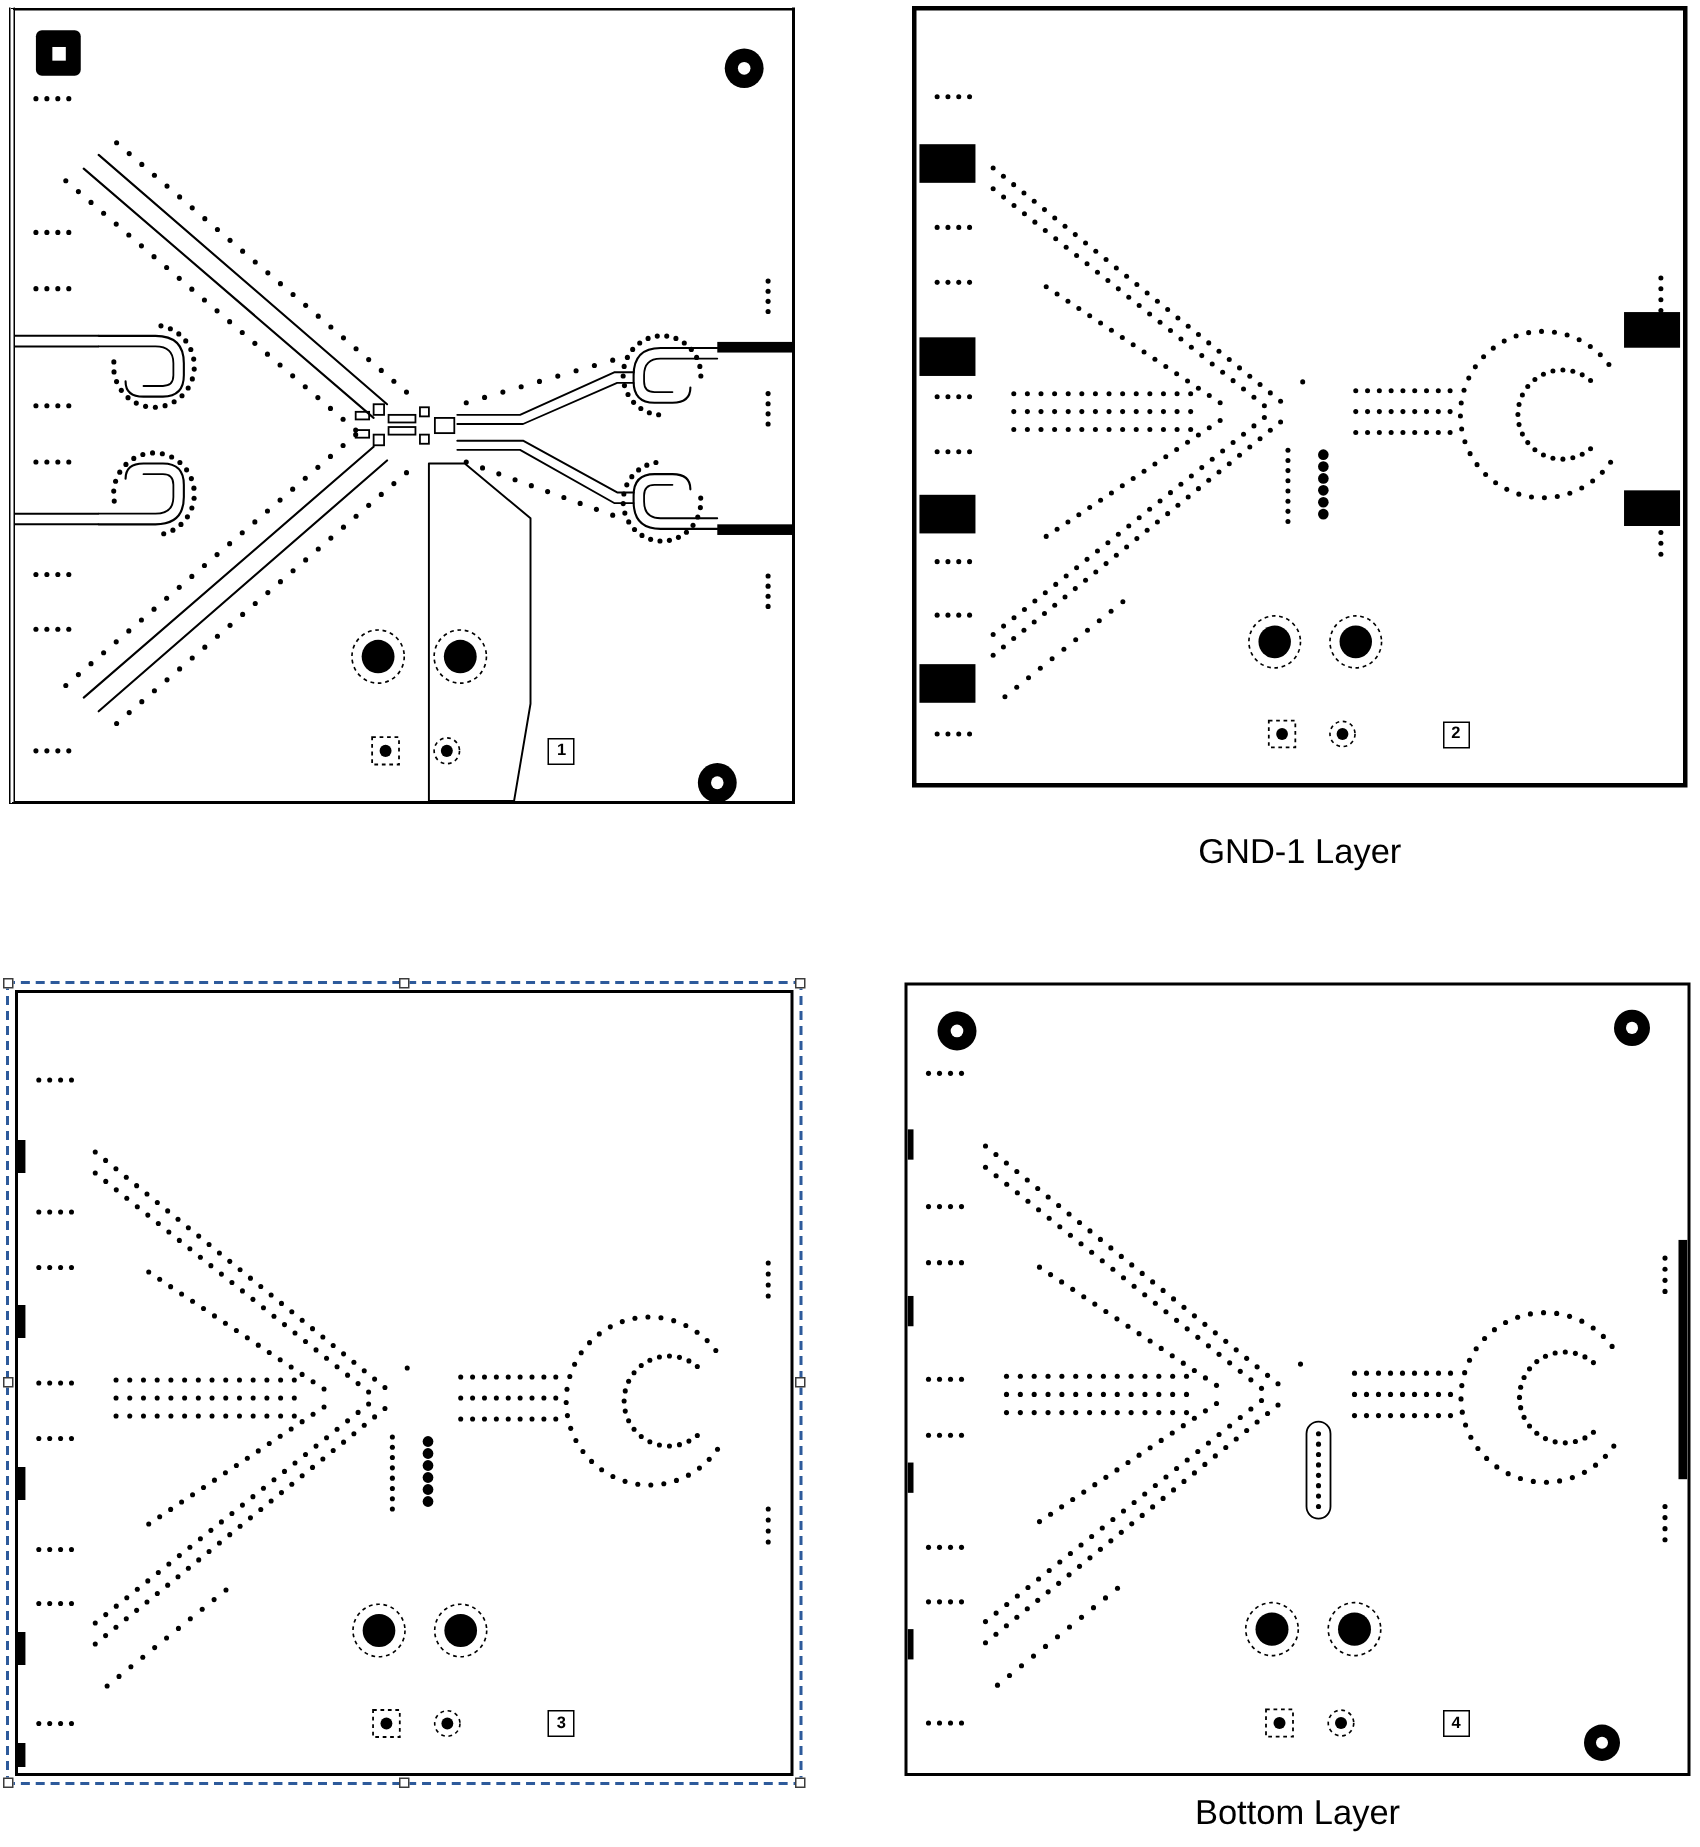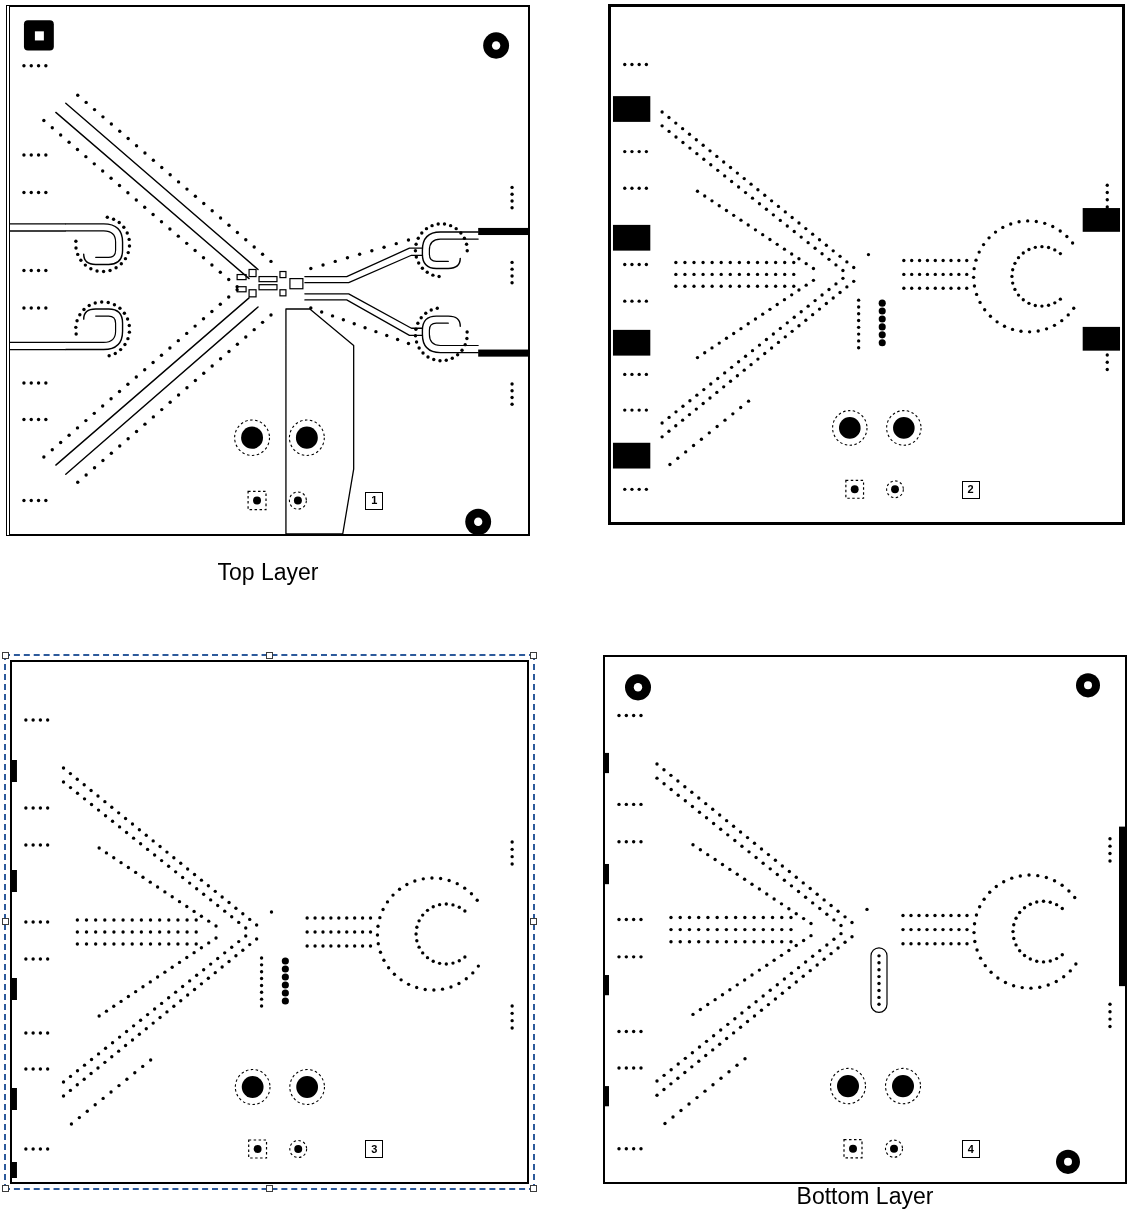--- a/index.html
+++ b/index.html
@@ -14,21 +14,21 @@
   #p-gnd1{left:608px;top:4px;width:517px}
   #p-gnd1 .board{height:521px;border:3px solid #000}
   #p-gnd2{left:10px;top:660px;width:519px}
   #p-gnd2 .board{height:524px;border:2px solid #000}
   #p-bottom{left:603px;top:655px;width:524px}
   #p-bottom .board{height:529px;border:2px solid #000}
   .caption{display:block;text-align:center;font-size:23px;line-height:1.1;color:#000}
   #p-top .caption{margin-top:24px}
   #p-gnd1 .caption{margin-top:30px}
   #p-gnd2 .caption{margin-top:14px}
-  #p-bottom .caption{}
+  #p-bottom .caption{margin-top:12px}
   .marker{position:absolute;left:68.6%;top:92.0%;width:18px;height:18px;border:1.7px solid #000;
           background:#fff;display:flex;align-items:center;justify-content:center;
           font-size:11px;font-weight:bold;line-height:1}
   .sel{position:absolute;left:-8px;top:-8px;right:-8px;bottom:-8px;border:2px dashed #2d5a9b}
   .handle{position:absolute;width:7px;height:7px;background:#fff;border:1px solid #3c3c3c}
   .h-tl{left:-4px;top:-4px}.h-tm{left:50%;top:-4px;margin-left:-4px}.h-tr{right:-4px;top:-4px}
   .h-ml{left:-4px;top:50%;margin-top:-4px}.h-mr{right:-4px;top:50%;margin-top:-4px}
   .h-bl{left:-4px;bottom:-4px}.h-bm{left:50%;bottom:-4px;margin-left:-4px}.h-br{right:-4px;bottom:-4px}
 </style>
 </head>
@@ -320,21 +320,20 @@
           <circle cx="21.333333333333332" cy="407" r="1.7" fill="#000"></circle>
           <circle cx="28.666666666666664" cy="407" r="1.7" fill="#000"></circle>
           <circle cx="36" cy="407" r="1.7" fill="#000"></circle>
           <circle cx="14" cy="487" r="1.7" fill="#000"></circle>
           <circle cx="21.333333333333332" cy="487" r="1.7" fill="#000"></circle>
           <circle cx="28.666666666666664" cy="487" r="1.7" fill="#000"></circle>
           <circle cx="36" cy="487" r="1.7" fill="#000"></circle>
         </svg>
       <div class="marker">1</div>
     </div>
-    <figcaption class="caption">Top Layer</figcaption>
   </figure>
 
   <figure class="panel" id="p-gnd1">
     <div class="board">
       <svg viewBox="0 0 520 520" preserveAspectRatio="none">
           <rect x="2" y="90" width="38" height="26" fill="#000"></rect>
           <rect x="2" y="220" width="38" height="26" fill="#000"></rect>
           <rect x="2" y="326" width="38" height="26" fill="#000"></rect>
           <rect x="2" y="440" width="38" height="26" fill="#000"></rect>
           <rect x="480" y="203" width="38" height="24" fill="#000"></rect>
@@ -678,20 +677,21 @@
           <circle cx="505" cy="187.33333333333334" r="1.7" fill="#000"></circle>
           <circle cx="505" cy="194.66666666666666" r="1.7" fill="#000"></circle>
           <circle cx="505" cy="202" r="1.7" fill="#000"></circle>
           <circle cx="505" cy="344" r="1.7" fill="#000"></circle>
           <circle cx="505" cy="351.3333333333333" r="1.7" fill="#000"></circle>
           <circle cx="505" cy="358.6666666666667" r="1.7" fill="#000"></circle>
           <circle cx="505" cy="366" r="1.7" fill="#000"></circle>
         </svg>
       <div class="marker">2</div>
     </div>
+    <figcaption class="caption">GND-1 Layer</figcaption>
   </figure>
 
   <figure class="panel" id="p-gnd2">
     <div class="board">
       <svg viewBox="0 0 520 520" preserveAspectRatio="none">
           <rect x="0" y="98" width="5" height="22" fill="#000"></rect>
           <rect x="0" y="208" width="5" height="22" fill="#000"></rect>
           <rect x="0" y="316" width="5" height="22" fill="#000"></rect>
           <rect x="0" y="426" width="5" height="22" fill="#000"></rect>
           <rect x="0" y="500" width="5" height="16" fill="#000"></rect>

